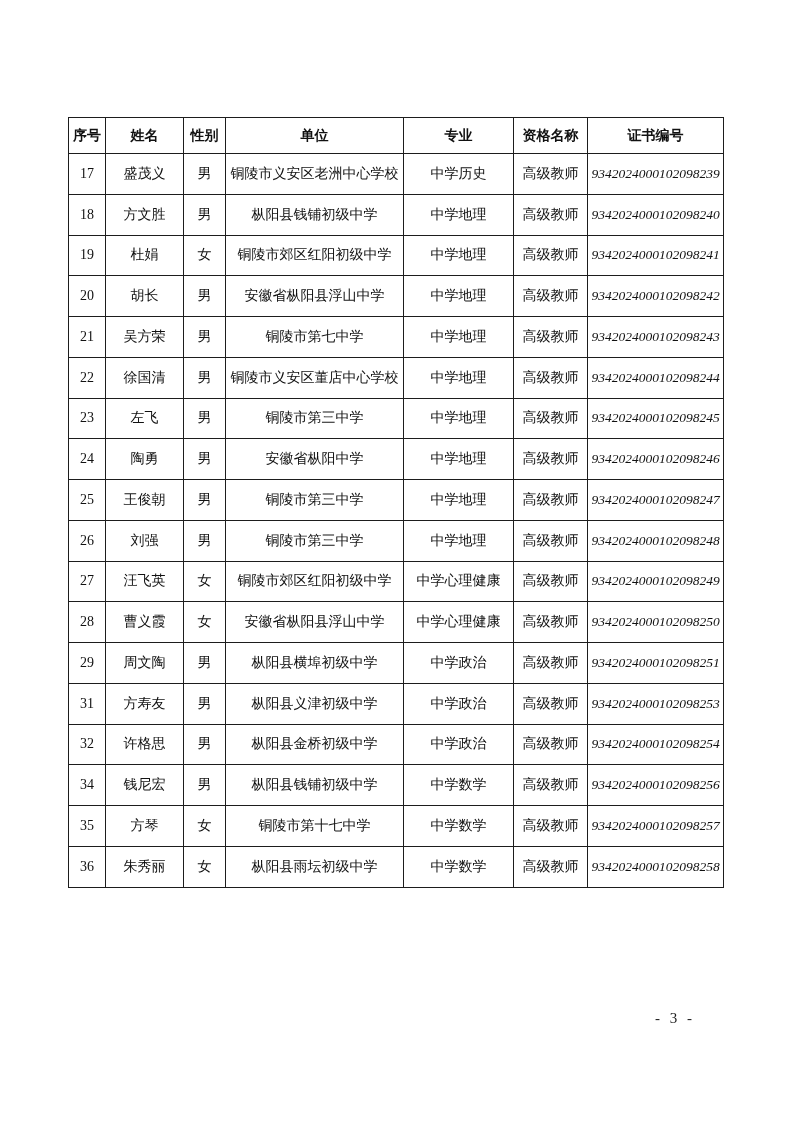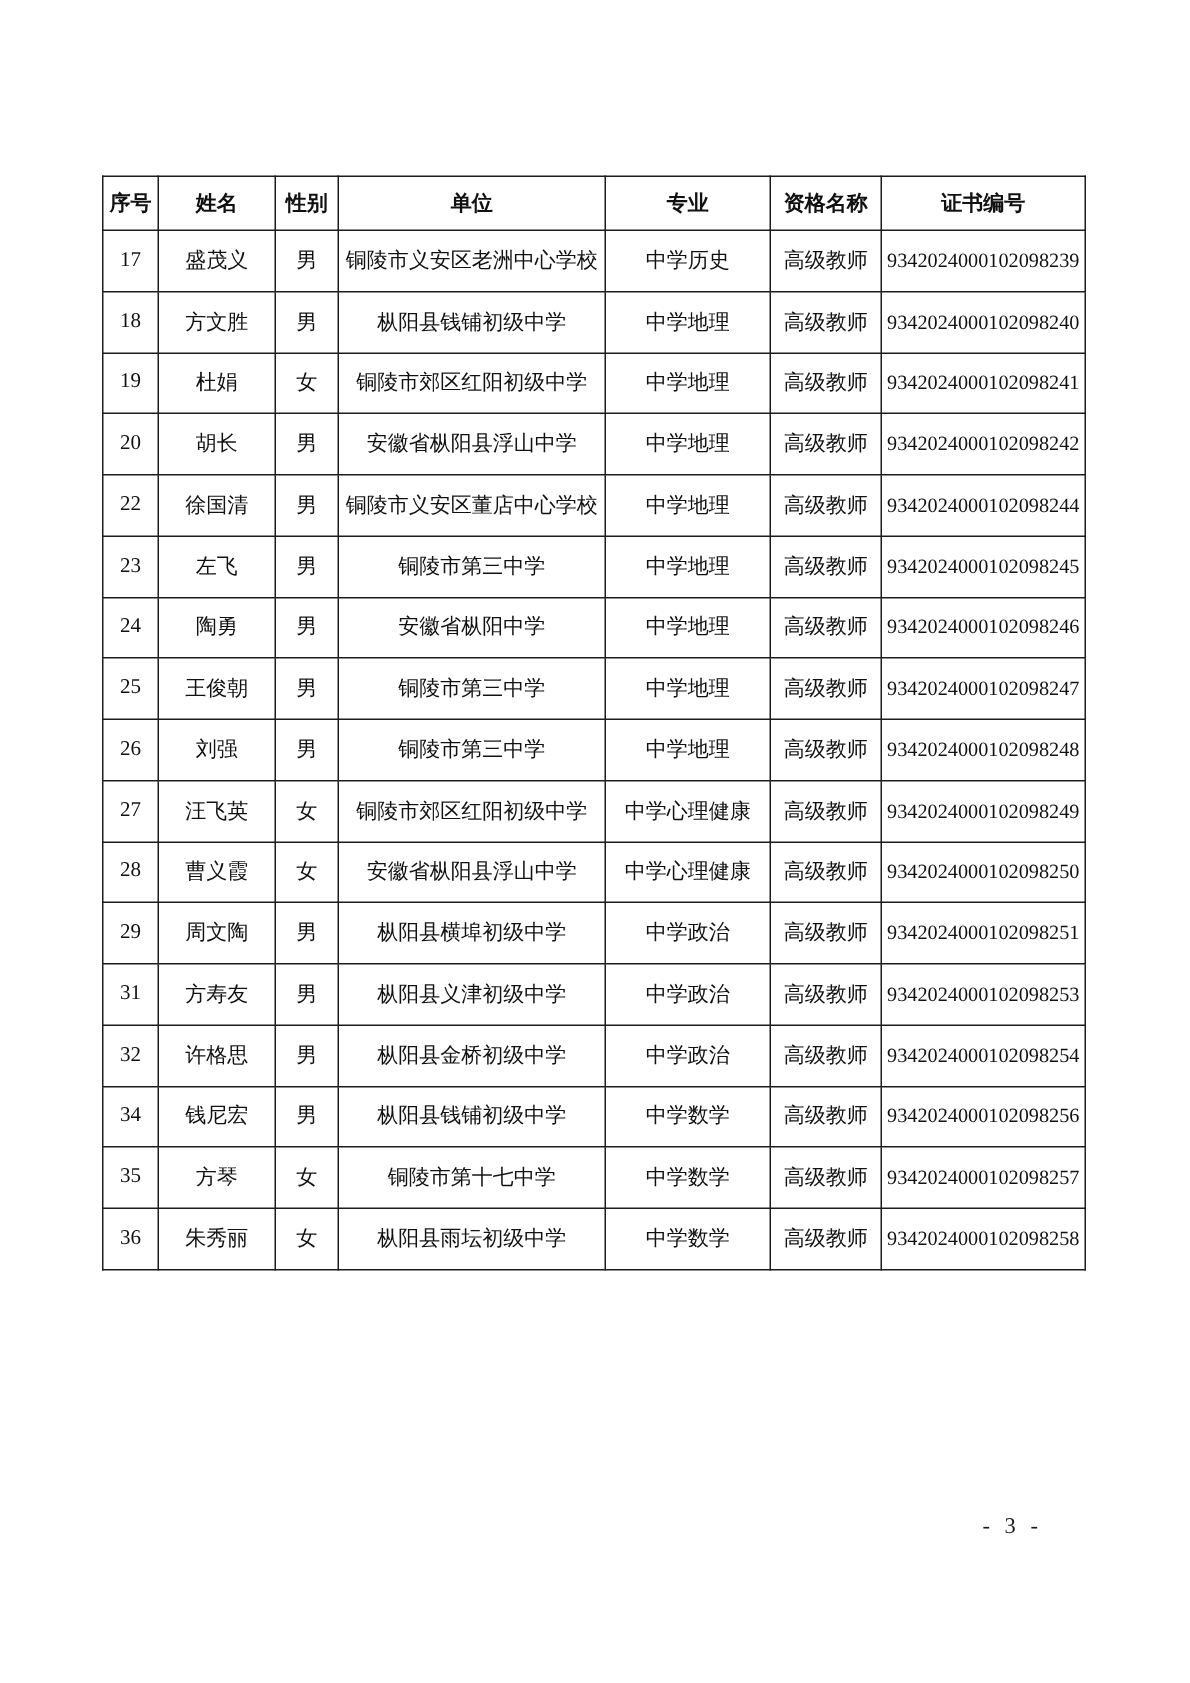--- a/index.html
+++ b/index.html
@@ -39,20 +39,21 @@
     font-weight: bold;
     font-family: "Liberation Sans", "DejaVu Sans", sans-serif;
   }
   .data-table td {
     height: 39.75px;
     font-size: 14px;
   }
   .data-table td.cert {
     font-size: 13.5px;
     letter-spacing: 0;
+    font-style: italic;
   }
   .page-number {
     position: absolute;
     left: 630px;
     top: 1010px;
     width: 90px;
     text-align: center;
     font-size: 15px;
     letter-spacing: 3px;
     color: #1d1d1d;
@@ -115,20 +116,29 @@
         <tr>
           <td>20</td>
           <td>胡长</td>
           <td>男</td>
           <td>安徽省枞阳县浮山中学</td>
           <td>中学地理</td>
           <td>高级教师</td>
           <td class="cert">9342024000102098242</td>
         </tr>
         <tr>
+          <td>21</td>
+          <td>吴方荣</td>
+          <td>男</td>
+          <td>铜陵市第七中学</td>
+          <td>中学地理</td>
+          <td>高级教师</td>
+          <td class="cert">9342024000102098243</td>
+        </tr>
+        <tr>
           <td>22</td>
           <td>徐国清</td>
           <td>男</td>
           <td>铜陵市义安区董店中心学校</td>
           <td>中学地理</td>
           <td>高级教师</td>
           <td class="cert">9342024000102098244</td>
         </tr>
         <tr>
           <td>23</td>

